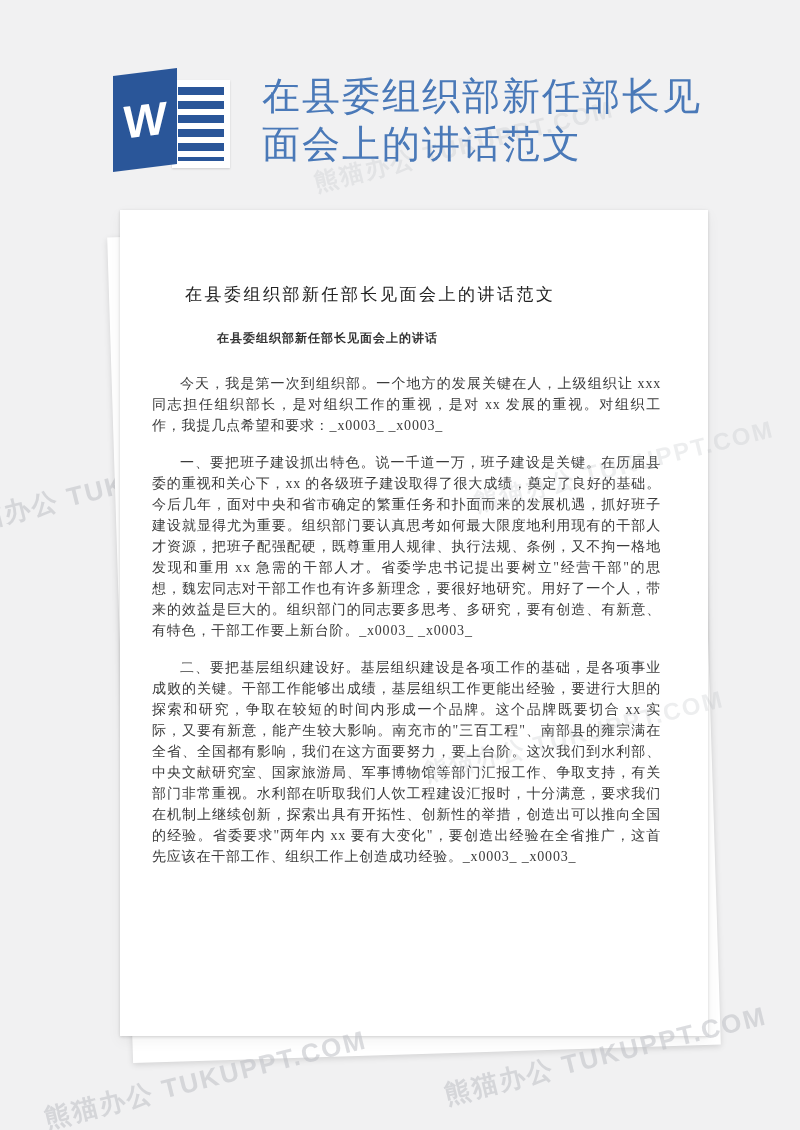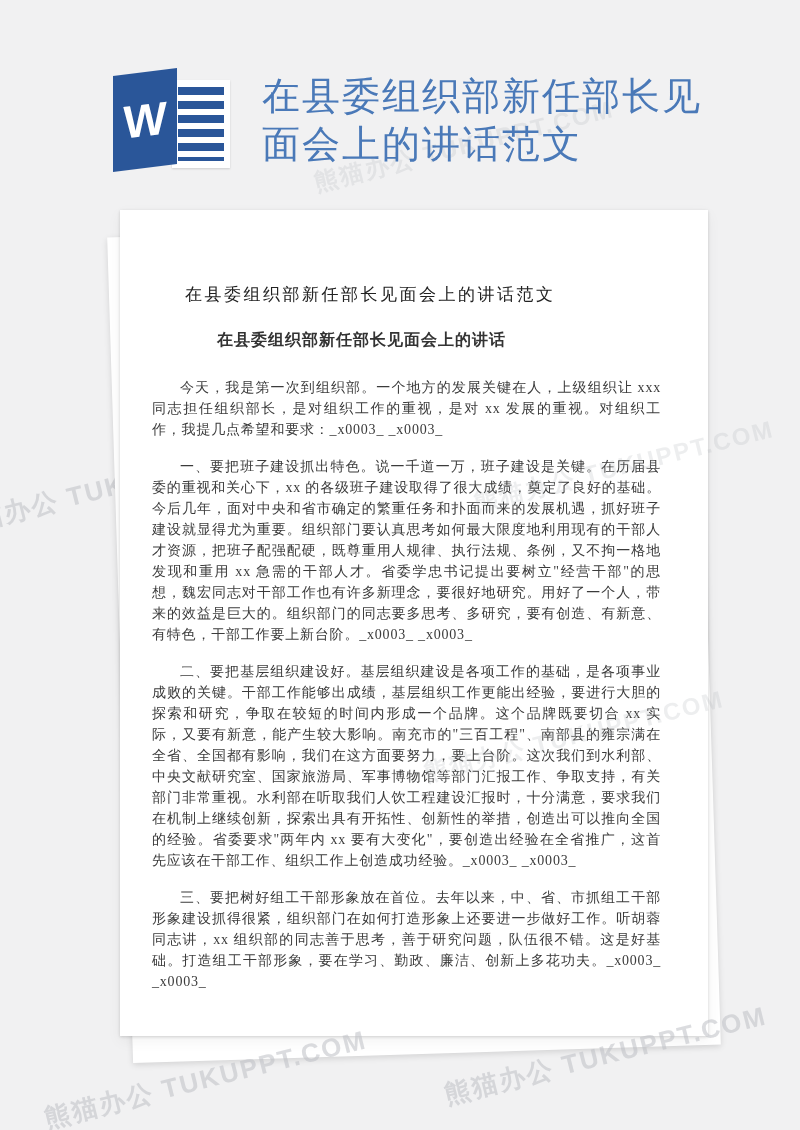--- a/index.html
+++ b/index.html
@@ -51,21 +51,21 @@
     box-shadow:0 1px 3px rgba(0,0,0,0.16), 0 5px 14px rgba(0,0,0,0.05);
     padding:73px 47px 0 32px;
     font-family:"Liberation Serif","DejaVu Serif",serif;
     color:#3b3b3b;
   }
   .doc-title {
     font-size:17px; letter-spacing:2.5px; color:#222222;
     margin-left:33px; margin-bottom:24px; font-weight:400;
   }
   .doc-subtitle {
-    font-size:16px; letter-spacing:1px; color:#333333;
+    font-size:12px; letter-spacing:1px; color:#333333;
     margin-left:65px; margin-bottom:26px; font-weight:600;
   }
   .doc-body p {
     font-size:14px; line-height:21px; letter-spacing:0.8px;
     text-align:justify; text-indent:2em; margin-bottom:16px;
     color:#3b3b3b;
   }
 
   
   .wm {
@@ -96,21 +96,20 @@
 
 <div class="sheet-behind"></div>
 
 <div class="doc-page">
   <div class="doc-title">在县委组织部新任部长见面会上的讲话范文</div>
   <div class="doc-subtitle">在县委组织部新任部长见面会上的讲话</div>
   <div class="doc-body">
     <p>今天，我是第一次到组织部。一个地方的发展关键在人，上级组织让 xxx 同志担任组织部长，是对组织工作的重视，是对 xx 发展的重视。对组织工作，我提几点希望和要求：_x0003_ _x0003_</p>
     <p>一、要把班子建设抓出特色。说一千道一万，班子建设是关键。在历届县委的重视和关心下，xx 的各级班子建设取得了很大成绩，奠定了良好的基础。今后几年，面对中央和省市确定的繁重任务和扑面而来的发展机遇，抓好班子建设就显得尤为重要。组织部门要认真思考如何最大限度地利用现有的干部人才资源，把班子配强配硬，既尊重用人规律、执行法规、条例，又不拘一格地发现和重用 xx 急需的干部人才。省委学忠书记提出要树立"经营干部"的思想，魏宏同志对干部工作也有许多新理念，要很好地研究。用好了一个人，带来的效益是巨大的。组织部门的同志要多思考、多研究，要有创造、有新意、有特色，干部工作要上新台阶。_x0003_ _x0003_</p>
     <p>二、要把基层组织建设好。基层组织建设是各项工作的基础，是各项事业成败的关键。干部工作能够出成绩，基层组织工作更能出经验，要进行大胆的探索和研究，争取在较短的时间内形成一个品牌。这个品牌既要切合 xx 实际，又要有新意，能产生较大影响。南充市的"三百工程"、南部县的雍宗满在全省、全国都有影响，我们在这方面要努力，要上台阶。这次我们到水利部、中央文献研究室、国家旅游局、军事博物馆等部门汇报工作、争取支持，有关部门非常重视。水利部在听取我们人饮工程建设汇报时，十分满意，要求我们在机制上继续创新，探索出具有开拓性、创新性的举措，创造出可以推向全国的经验。省委要求"两年内 xx 要有大变化"，要创造出经验在全省推广，这首先应该在干部工作、组织工作上创造成功经验。_x0003_ _x0003_</p>
-    <p>三、要把树好组工干部形象放在首位。去年以来，中、省、市抓组工干部形象建设抓得很紧，组织部门在如何打造形象上还要进一步做好工作。听胡蓉同志讲，xx 组织部的同志善于思考，善于研究问题，队伍很不错。这是好基础。打造组工干部形象，要在学习、勤政、廉洁、创新上多花功夫。_x0003_ _x0003_</p>
   </div>
 </div>
 
 <span class="wm wm-faint" style="left:470px; top:450px;">熊猫办公 TUKUPPT.COM</span>
 <span class="wm wm-faint" style="left:420px; top:720px;">熊猫办公 TUKUPPT.COM</span>
 
 <span class="wm wm-bg" style="left:40px; top:1062px;">熊猫办公 TUKUPPT.COM</span>
 <span class="wm wm-bg" style="left:440px; top:1038px;">熊猫办公 TUKUPPT.COM</span>
 
 </body></html>

